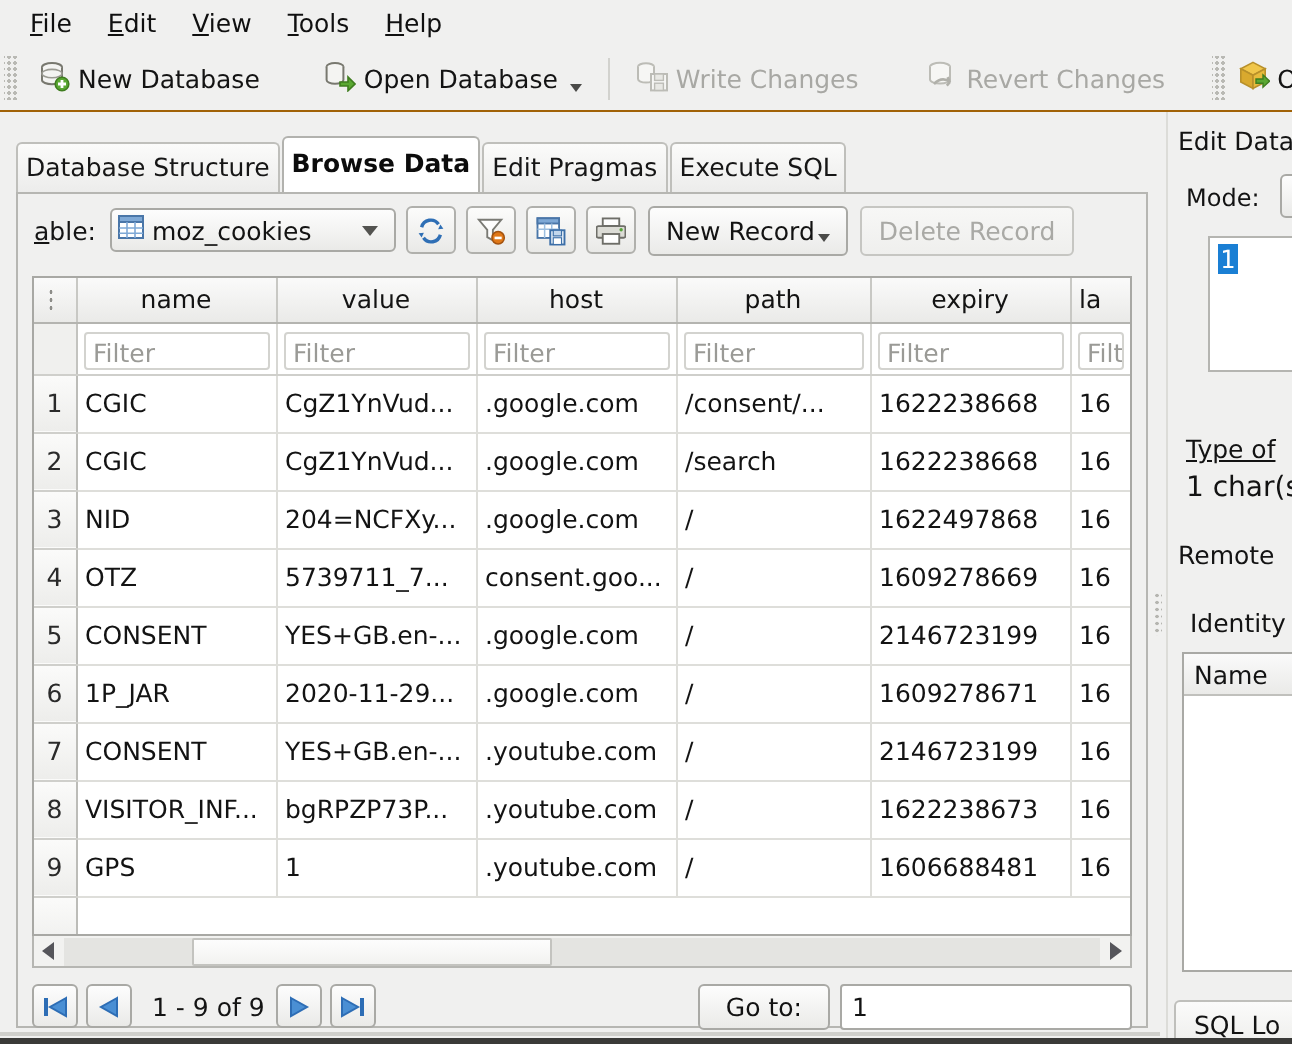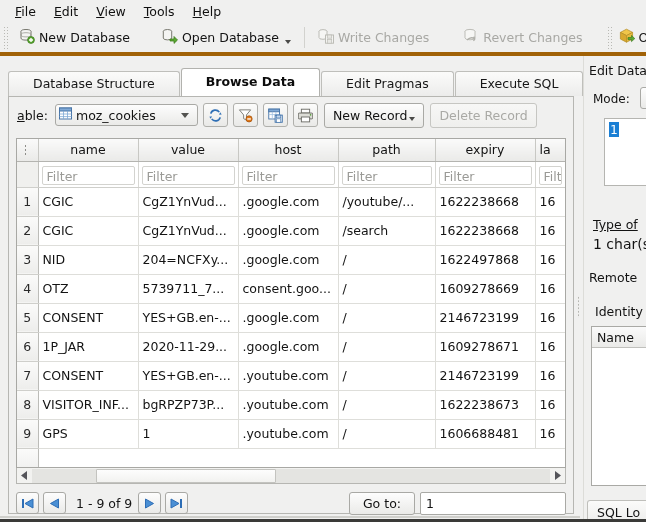--- a/index.html
+++ b/index.html
@@ -25,21 +25,21 @@
   .menu-item {
     padding: 2px 9px; font-size: 12.5px; color: #101010; cursor: default;
     line-height: 16px; white-space: nowrap;
   }
   .menu-item u { text-decoration: underline; }
 
   
   .toolbar {
     position: absolute; left: 0; top: 23px; width: 646px; height: 33px;
     background: #f0f0ef;
-    border-bottom: 4px solid #a16207;
+    border-bottom: 1px solid #a16207;
     display: flex; align-items: center;
     box-sizing: border-box;
   }
   .tb-grip {
     width: 7px; height: 22px; margin: 0 3px 0 2px;
     background-image: radial-gradient(#b9b9b4 0.8px, transparent 0.9px);
     background-size: 3px 3px; background-position: 1px 2px;
     flex: none;
   }
   .tb-btn {
@@ -56,21 +56,21 @@
     border-top: 4px solid #4a4a48;
   }
   .icon { flex: none; display: inline-block; position: relative; }
 
   
   .tabs {
     position: absolute; left: 8px; top: 70px; height: 26px;
     display: flex; align-items: flex-end; z-index: 3;
   }
   .tab {
-    height: 24px; line-height: 24px; padding: 0 24px;
+    height: 24px; line-height: 24px; padding: 0 4px;
     font-size: 12.5px; color: #161616;
     background: linear-gradient(#fbfbfa, #ececeb);
     border: 1px solid #bfbfbb; border-bottom: none;
     border-radius: 3px 3px 0 0;
     margin-right: 1px; cursor: default; white-space: nowrap;
   }
   .tab.active {
     background: #ffffff; height: 27px; line-height: 26px;
     font-weight: bold; color: #0c0c0c;
     border-color: #b2b2ae; position: relative; z-index: 4;
@@ -474,21 +474,21 @@
             <td>
                 <div class="filterbox">Filter</div>
               </td>
           </tr>
 
           <tr class="datarow">
             <td class="rowhdr">1</td>
             <td>CGIC</td>
             <td>CgZ1YnVud...</td>
             <td>.google.com</td>
-            <td>/youtube/...</td>
+            <td>/consent/...</td>
             <td class="num">1622238668</td>
             <td class="num">16</td>
           </tr>
           <tr class="datarow">
             <td class="rowhdr">2</td>
             <td>CGIC</td>
             <td>CgZ1YnVud...</td>
             <td>.google.com</td>
             <td>/search</td>
             <td class="num">1622238668</td>

